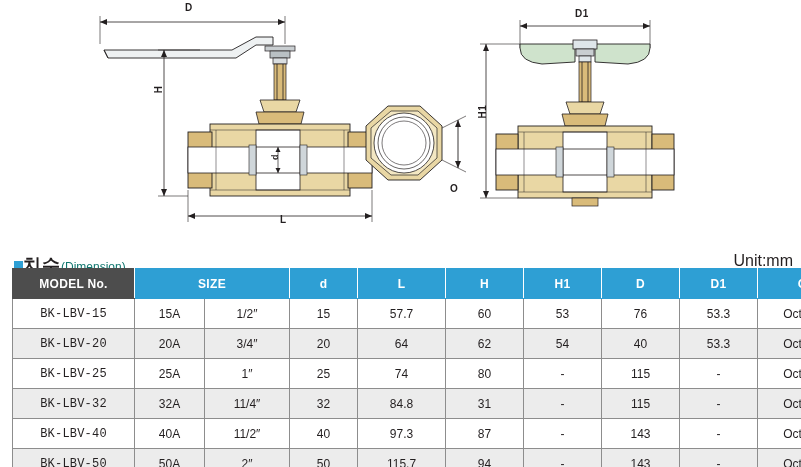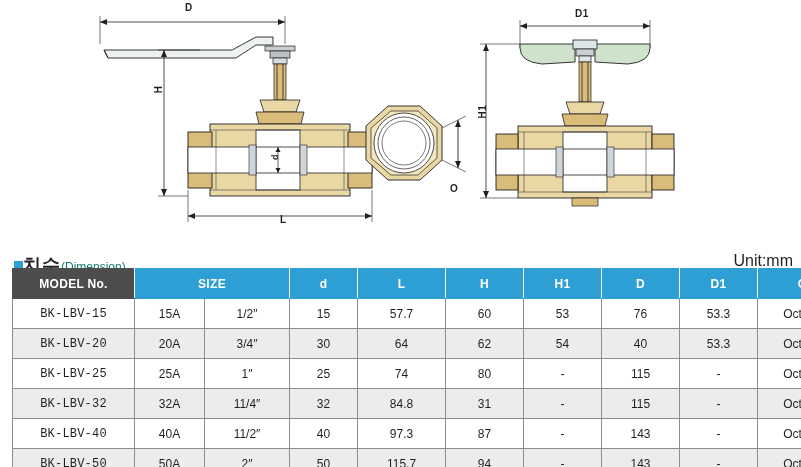--- a/index.html
+++ b/index.html
@@ -314,21 +314,21 @@
         <td>60</td>
         <td>53</td>
         <td>76</td>
         <td>53.3</td>
         <td>Oct. 26</td>
       </tr>
       <tr>
         <td class="model">BK-LBV-20</td>
         <td>20A</td>
         <td>3/4″</td>
-        <td>30</td>
+        <td>20</td>
         <td>64</td>
         <td>62</td>
         <td>54</td>
         <td>40</td>
         <td>53.3</td>
         <td>Oct. 32</td>
       </tr>
       <tr>
         <td class="model">BK-LBV-25</td>
         <td>25A</td>

